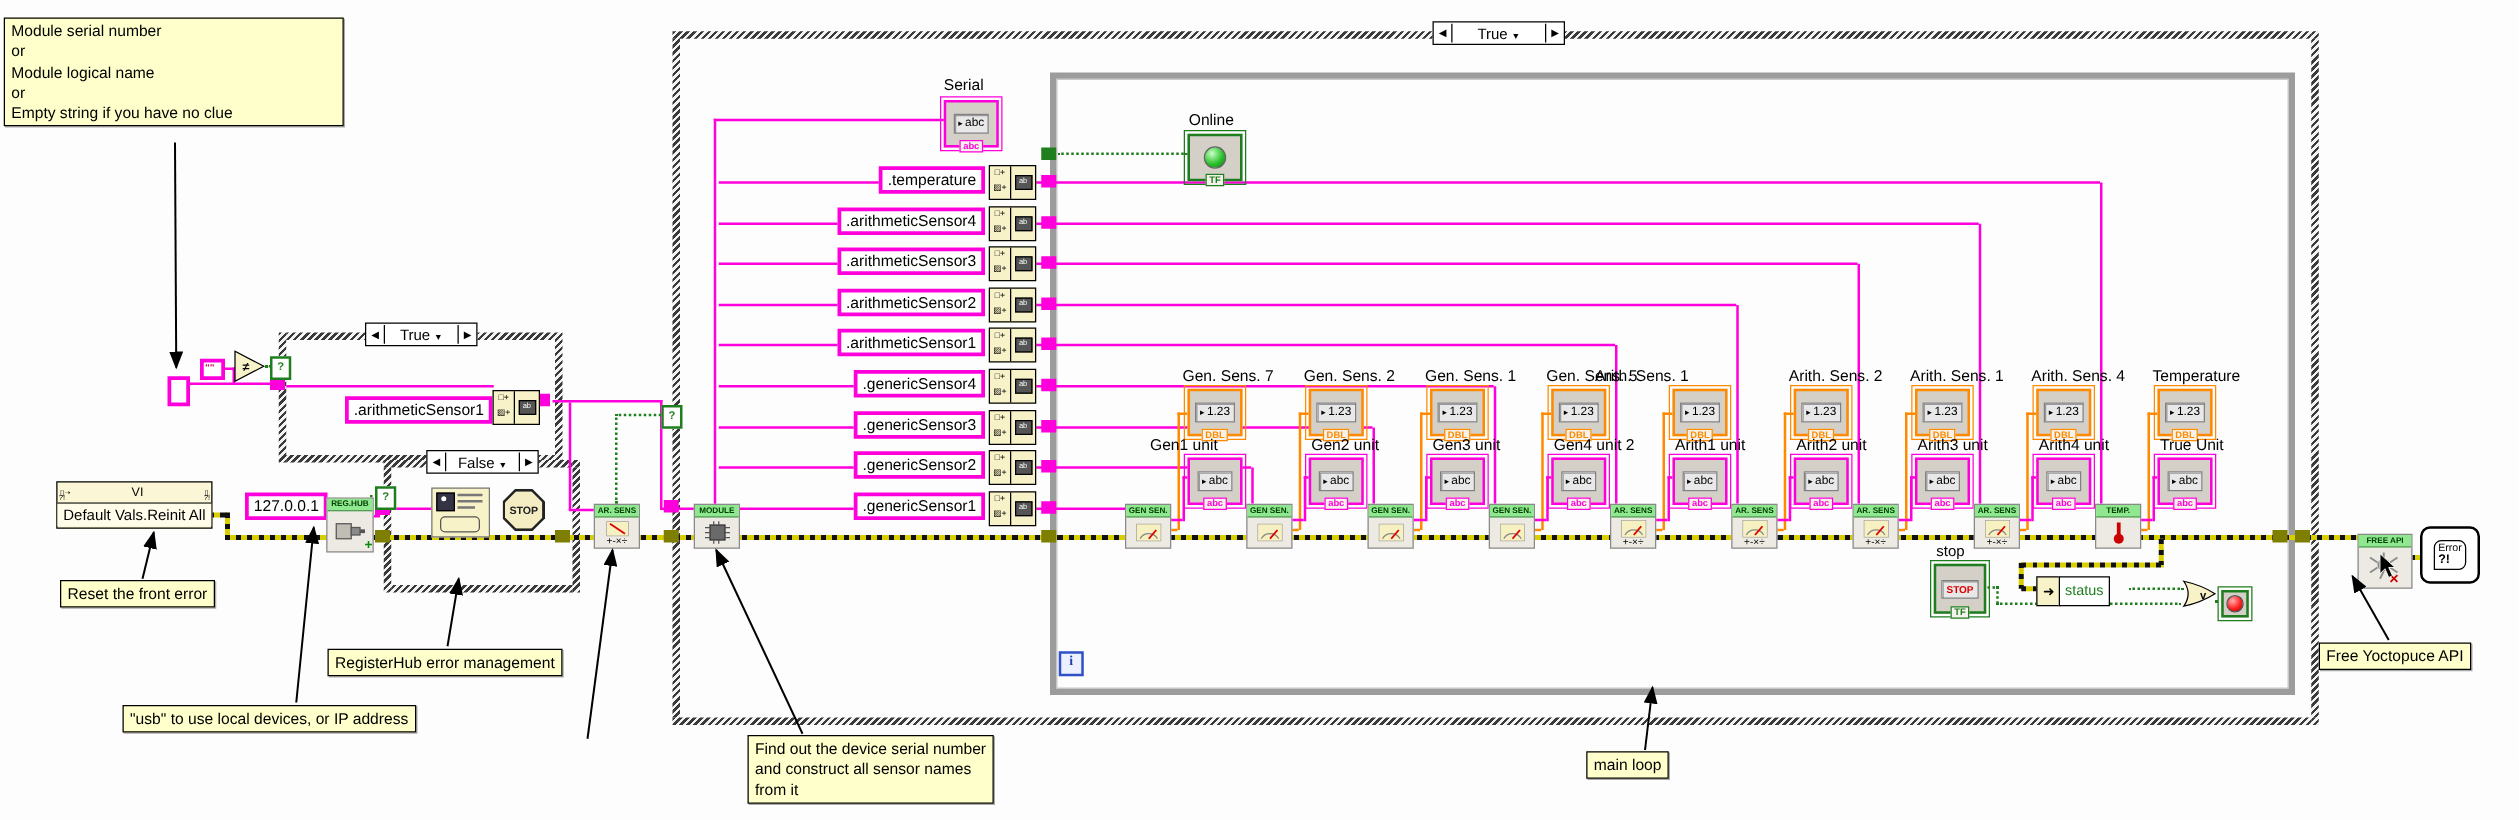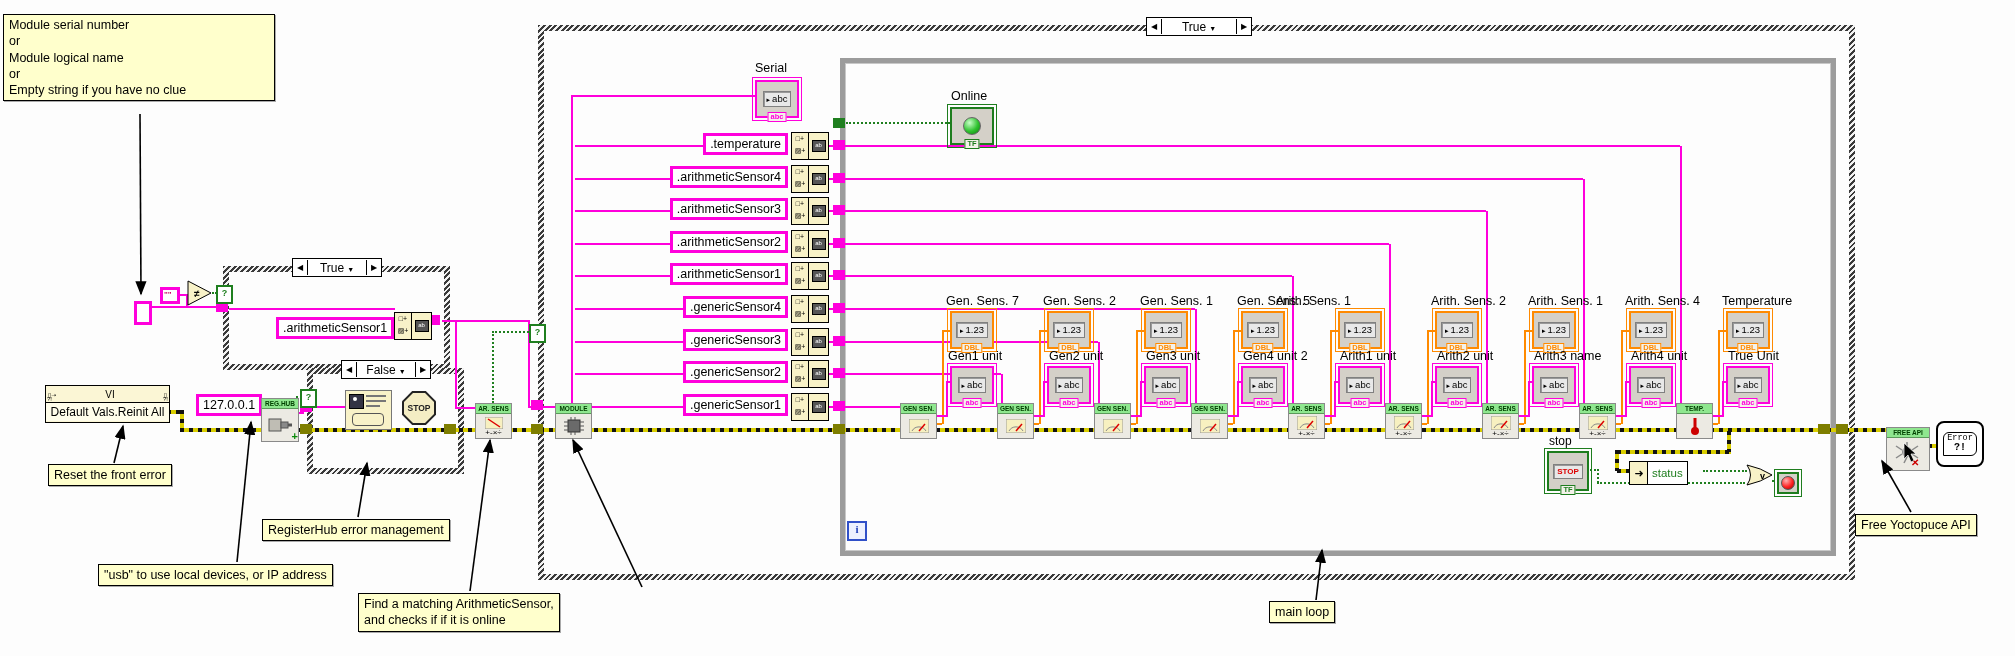--- a/index.html
+++ b/index.html
@@ -69,22 +69,22 @@
     font-size:8.5px;font-weight:bold;color:#222;}
   .concat{position:absolute;width:36px;height:26px;background:#F8F2C8;border:1px solid #000;
           display:flex;z-index:4;}
   .concat .l{width:16px;border-right:1px solid #000;font-size:7px;line-height:12px;text-align:center;}
   .concat .r{flex:1;display:flex;align-items:center;justify-content:center;}
   .concat .r i{width:12px;height:10px;border:1px solid #000;background:#555;
                font-style:normal;font-size:6px;color:#fff;line-height:9px;text-align:center;}
   svg.ovl{position:absolute;left:0;top:0;z-index:7;pointer-events:none;}
   .bubble{position:absolute;width:44px;height:42px;background:#fff;border:2px solid #000;
           border-radius:8px;z-index:4;display:flex;align-items:center;justify-content:center;}
-  .bubble .bi{border:1.5px solid #000;border-radius:6px 6px 6px 0;padding:1px 3px;text-align:center;
-          font-size:8.5px;line-height:1.05;font-family:Liberation Mono, monospace;}
+  .bubble .bi{border:1.5px solid #000;border-radius:6px 6px 6px 0;padding:1px 3px;
+          font-size:8.5px;line-height:1.05;font-family:Liberation Sans, sans-serif;}
   .orgate{position:absolute;z-index:4;width:30px;height:24px;}
   .unb{position:absolute;width:18px;height:22px;background:#F8F2C8;border:1px solid #000;z-index:4;
        display:flex;align-items:center;justify-content:center;font-size:11px;}
   .stbox{position:absolute;height:22px;background:#fff;border:1px solid #000;z-index:4;
          color:#1E7D1E;font-size:11.5px;display:flex;align-items:center;justify-content:center;padding:0 4px;}
 </style>
 </head>
 <body>
 
 <div id="diagram">
@@ -111,22 +111,23 @@
   </div>
 
   <div class="note" style="left:3px;top:14px;width:260px">Module serial number
 or
 Module  logical name
 or
 Empty string if you have no clue</div>
   <div class="note" style="left:48px;top:464px">Reset the front error</div>
   <div class="note" style="left:98px;top:564px">"usb" to use local devices, or IP address</div>
   <div class="note" style="left:262px;top:519px">RegisterHub error management</div>
-  <div class="note" style="left:358px;top:593px">Find a matching ArithmeticSensor,
-and checks if if it is online</div>
+  <div class="note" style="left:598px;top:588px">Find out the device serial number
+and construct all sensor names
+from it</div>
   <div class="note" style="left:1269px;top:601px">main loop</div>
   <div class="note" style="left:1855px;top:514px">Free Yoctopuce API</div>
 
   <div class="sconst" style="left:134px;top:301px;width:10px;height:16px;padding:1px"></div>
   <div class="sconst" style="left:160px;top:287px;width:12px;height:11px;padding:0 1px;font-size:8px;color:#CC0066;font-weight:bold;line-height:10px">""</div>
   <svg class="ovl" style="left:187px;top:280px;z-index:4" width="26" height="26">
     <polygon points="1,1 1,25 24,13" fill="#F8F2C8" stroke="#000"></polygon>
     <text x="7" y="17" font-size="10" font-weight="bold">≠</text>
   </svg>
   <div class="qterm" style="left:216px;top:285px">?</div>
@@ -411,21 +412,21 @@
     </div>
     <div class="wh" style="left: 825px; top: 406px; width: 10px;"></div>
     <div class="tun t-pink" style="left: 833px; top: 401px;"></div>
     <div class="wh" style="left: 843px; top: 406px; width: 61px;"></div>
     <div class="wv" style="left: 904px; top: 407px;"></div>
     <div class="lbl" style="left: 946px; top: 294px;">Gen. Sens. 7</div>
     <div class="ind b-orng" style="left: 950px; top: 311px; width: 40px; height: 34px;">
       <div class="fld"><span class="mk">▸</span><span>1.23</span></div>
       <div class="tag g-orng">DBL</div>
     </div>
-    <div class="lbl" style="left: 948px; top: 349px;">Gen1 unit</div>
+    <div class="lbl" style="left: 920px; top: 349px;">Gen1 unit</div>
     <div class="ind b-pink" style="left: 950px; top: 366px; width: 40px; height: 34px;">
       <div class="fld"><span class="mk">▸</span><span>abc</span></div>
       <div class="tag g-pink">abc</div>
     </div>
     <div class="node" style="left: 900px; top: 403px; width: 35px; height: 34px;">
       <div class="nhead">GEN SEN.</div>
       <div class="nbody" style="flex-direction:column">
         <svg width="20" height="14">
           <rect x="0" y="0" width="20" height="14" fill="#F7F0C0" stroke="#999"></rect>
           <path d="M3,12 A8,8 0 0 1 17,12" fill="none" stroke="#888"></path>
@@ -569,21 +570,21 @@
     <div class="ov" style="left: 1427px; top: 330px; height: 94px;"></div>
     <div class="oh" style="left: 1427px; top: 330px; width: 8px;"></div>
     <div class="wh" style="left: 1420px; top: 415px; width: 11px;"></div>
     <div class="wv" style="left: 1431px; top: 381px; height: 36px;"></div>
     <div class="wh" style="left: 1431px; top: 381px; width: 4px;"></div>
     <div class="lbl" style="left: 1528px; top: 294px;">Arith. Sens. 1</div>
     <div class="ind b-orng" style="left: 1532px; top: 311px; width: 40px; height: 34px;">
       <div class="fld"><span class="mk">▸</span><span>1.23</span></div>
       <div class="tag g-orng">DBL</div>
     </div>
-    <div class="lbl" style="left: 1534px; top: 349px;">Arith3 name</div>
+    <div class="lbl" style="left: 1534px; top: 349px;">Arith3 unit</div>
     <div class="ind b-pink" style="left: 1532px; top: 366px; width: 40px; height: 34px;">
       <div class="fld"><span class="mk">▸</span><span>abc</span></div>
       <div class="tag g-pink">abc</div>
     </div>
     <div class="node" style="left: 1482px; top: 403px; width: 35px; height: 34px;">
       <div class="nhead">AR. SENS</div>
       <div class="nbody" style="flex-direction:column">
         <svg width="20" height="14">
           <rect x="0" y="0" width="20" height="14" fill="#F7F0C0" stroke="#999"></rect>
           <path d="M3,12 A8,8 0 0 1 17,12" fill="none" stroke="#888"></path>

